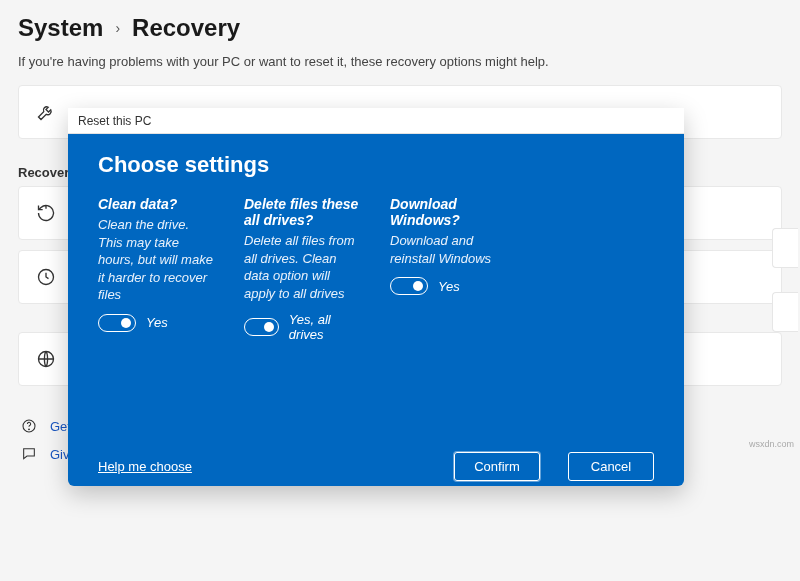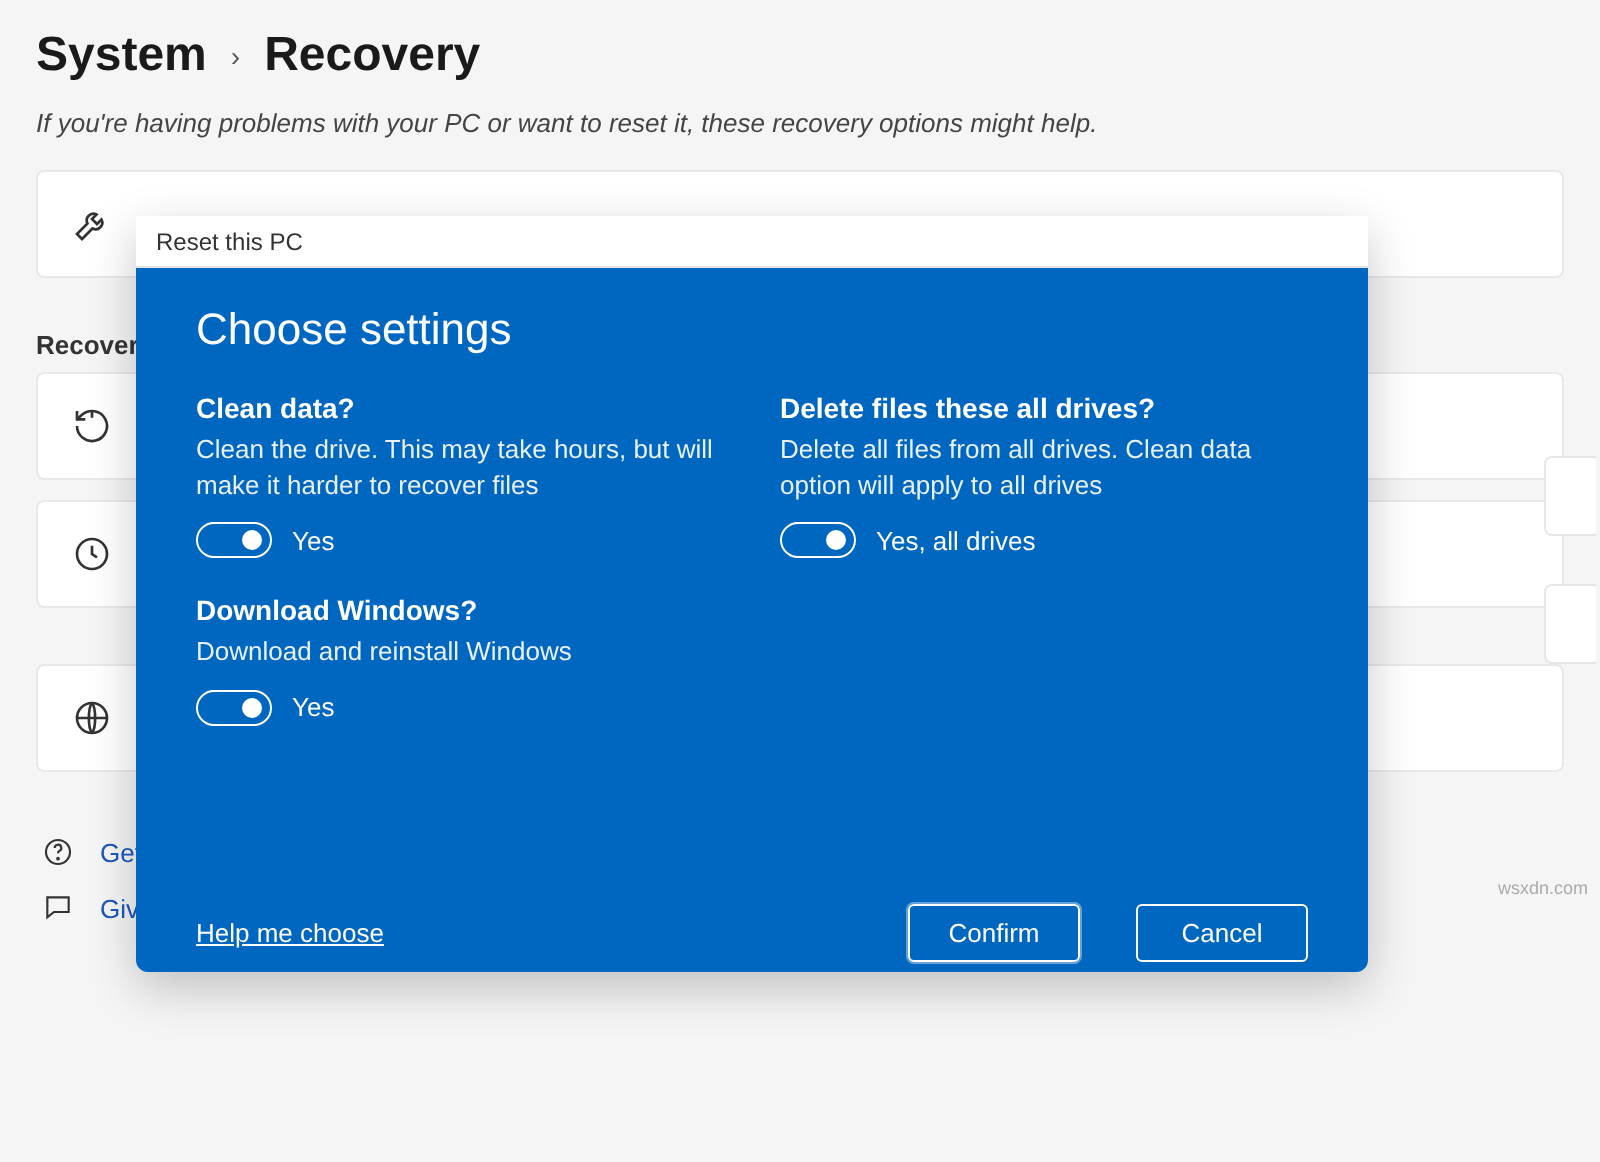--- a/index.html
+++ b/index.html
@@ -28,21 +28,20 @@
       font-size: 14px;
       color: #555;
     }
     .crumb-current {
       font-weight: 600;
     }
     .subtitle {
       padding: 4px 18px 16px 18px;
       font-size: 13px;
       color: #444;
-      font-style: italic;
     }
     .card {
       margin: 0 18px 10px 18px;
       background: #fff;
       border: 1px solid #e8e8e8;
       border-radius: 4px;
       display: flex;
       align-items: center;
       padding: 14px 16px;
       min-height: 54px;
@@ -120,27 +119,28 @@
       padding: 6px 10px;
       height: 26px;
       border-bottom: 1px solid #e3e3e3;
     }
     .modal-body {
       flex: 1;
       padding: 18px 30px 0 30px;
     }
     .modal-heading {
       font-size: 22px;
-      font-weight: 400;
+      font-weight: 700;
       margin-bottom: 18px;
     }
     .options-grid {
       display: grid;
-      grid-template-columns: 1fr 1fr;
+      grid-template-columns: 1fr 1fr 1fr 1fr;
       gap: 18px 28px;
+      font-style: italic;
     }
     .opt-title {
       font-size: 14px;
       font-weight: 600;
       margin-bottom: 4px;
     }
     .opt-desc {
       font-size: 13px;
       line-height: 1.35;
       margin-bottom: 10px;

